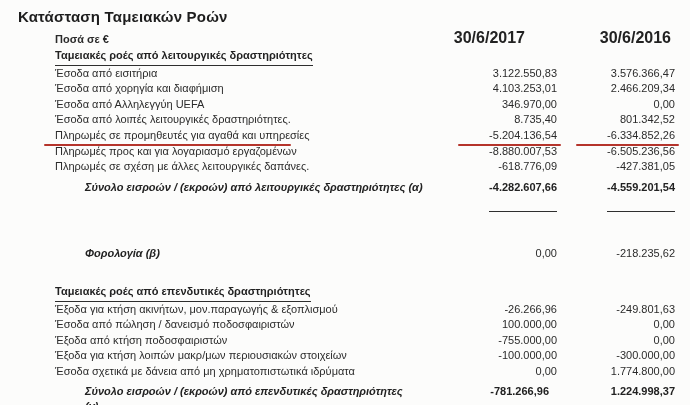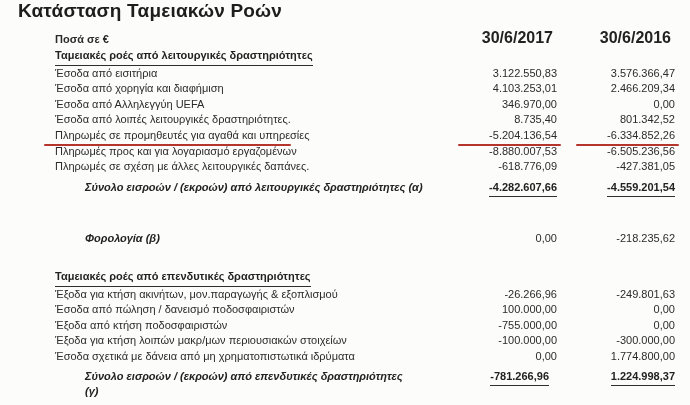--- a/index.html
+++ b/index.html
@@ -5,53 +5,53 @@
   html,body { margin:0; padding:0; background:#ffffff; }
   .page {
     position:relative;
     width:690px; height:405px;
     background:#fcfcfb;
     font-family:"Liberation Sans", sans-serif;
     color:#2b2b2b;
     overflow:hidden;
   }
   .doc-title {
-    position:absolute; left:18px; top:0;
-    font-size:19px; font-weight:700; color:#1d1d1d;
+    position:absolute; left:18px; top:8px;
+    font-size:15px; font-weight:700; color:#1d1d1d;
     letter-spacing:0.2px;
   }
   .table {
     position:absolute; left:55px; top:30px; width:620px;
     font-size:11px; line-height:15.6px;
   }
   .row {
     display:grid;
     grid-template-columns: 1fr 118px 118px;
     align-items:baseline;
   }
   .cell { display:block; }
   .label { padding-right:6px; position:relative; }
   .num { text-align:right; position:relative; white-space:nowrap; }
-  .hdr-row { font-weight:700; height:16px; }
+  .hdr-row { font-weight:700; height:16px;gap:28px; }
   .hdr-row .num { padding-right:4px; font-size:16px; color:#222; }
   .unit { font-weight:700; }
   .sec-row { margin-top:2px; }
   .sec-underline {
     display:inline-block; font-weight:700; color:#222;
     border-bottom:1.6px solid #2e2e2e; padding-bottom:1px;
   }
   .sec2 { margin-top:22px; }
   .total-row { margin-top:5px; }
   .total-row .label {
     padding-left:30px; font-weight:700; font-style:italic; color:#222;
   }
   .total-row .num { font-weight:700; color:#222; }
   .tot-underline {
     display:inline-block;
-    border-bottom:1.8px solid #2f2f2f; padding-bottom:1px;
+    border-bottom:1.8px solid #2f2f2f; padding-bottom:16px;
   }
   .tax-row { margin-top:34px; margin-bottom:21px; }
   .tax-row .label { padding-left:30px; font-weight:700; font-style:italic; color:#222; }
   .total2 { margin-top:4px;gap:8px; }
   
   .redline {
     position:absolute; height:2px; bottom:-2px;
     background:var(--annot-red, #b5342b);
     border-radius:1px;
   }

